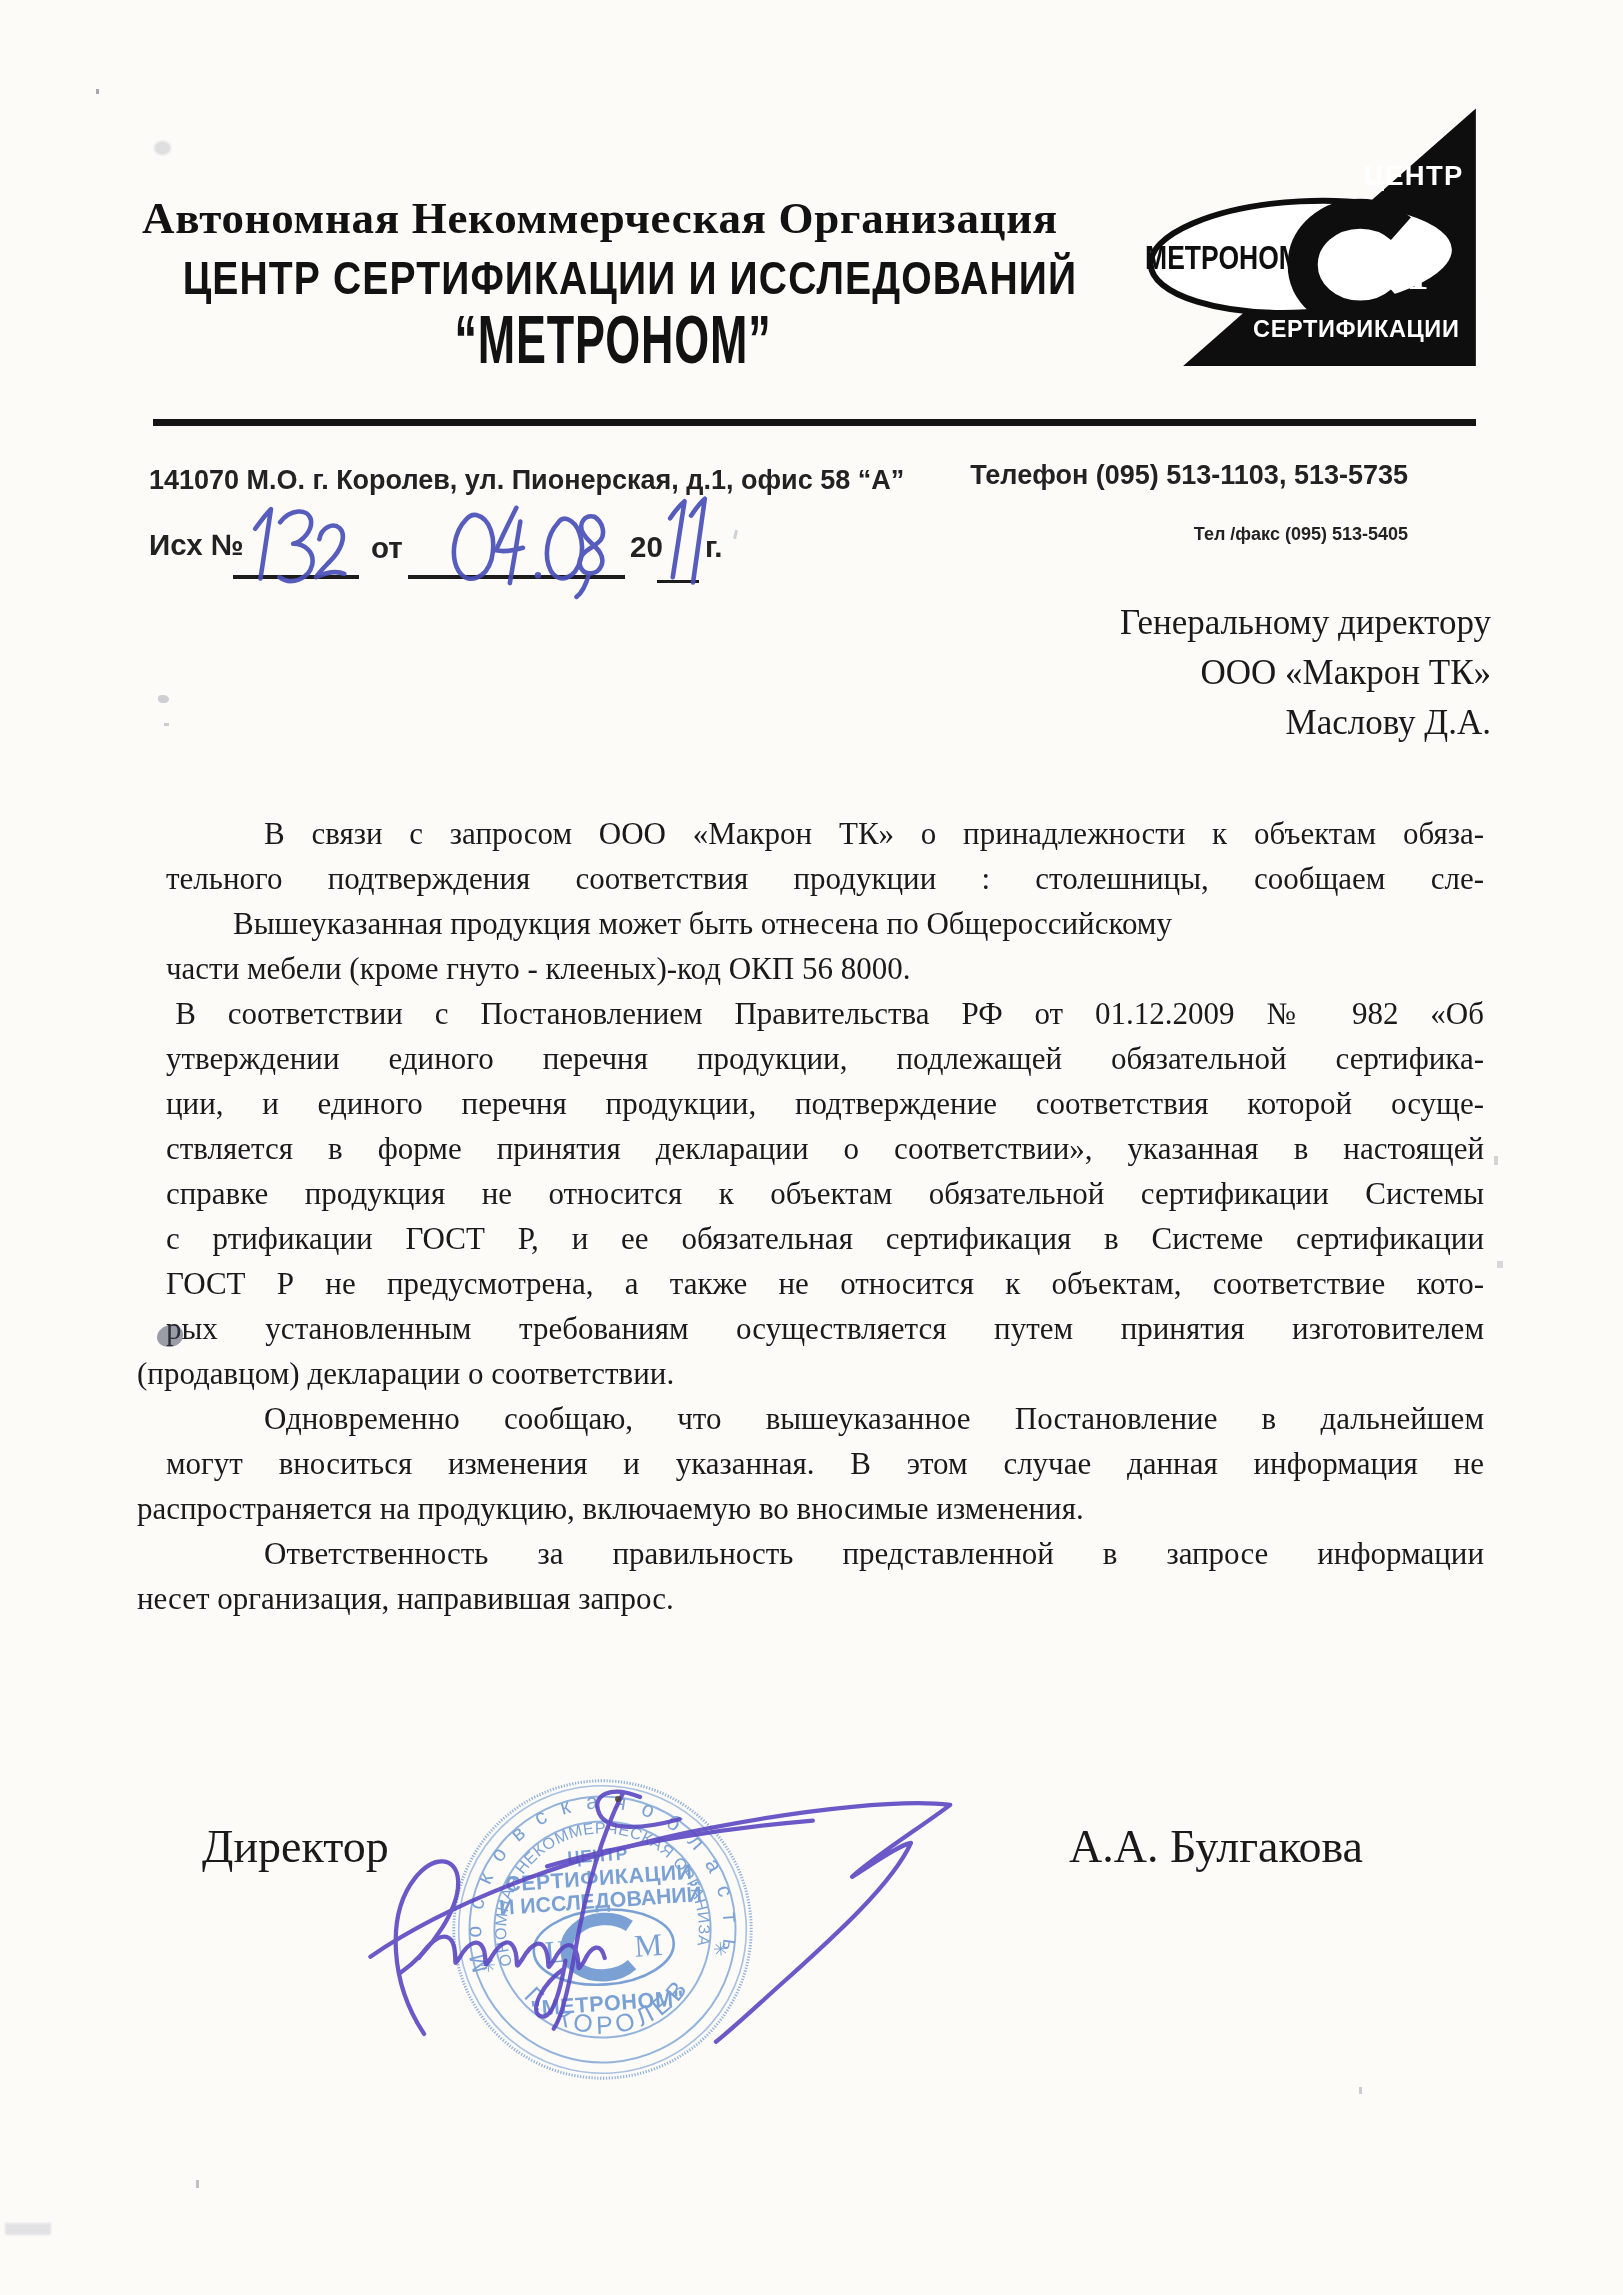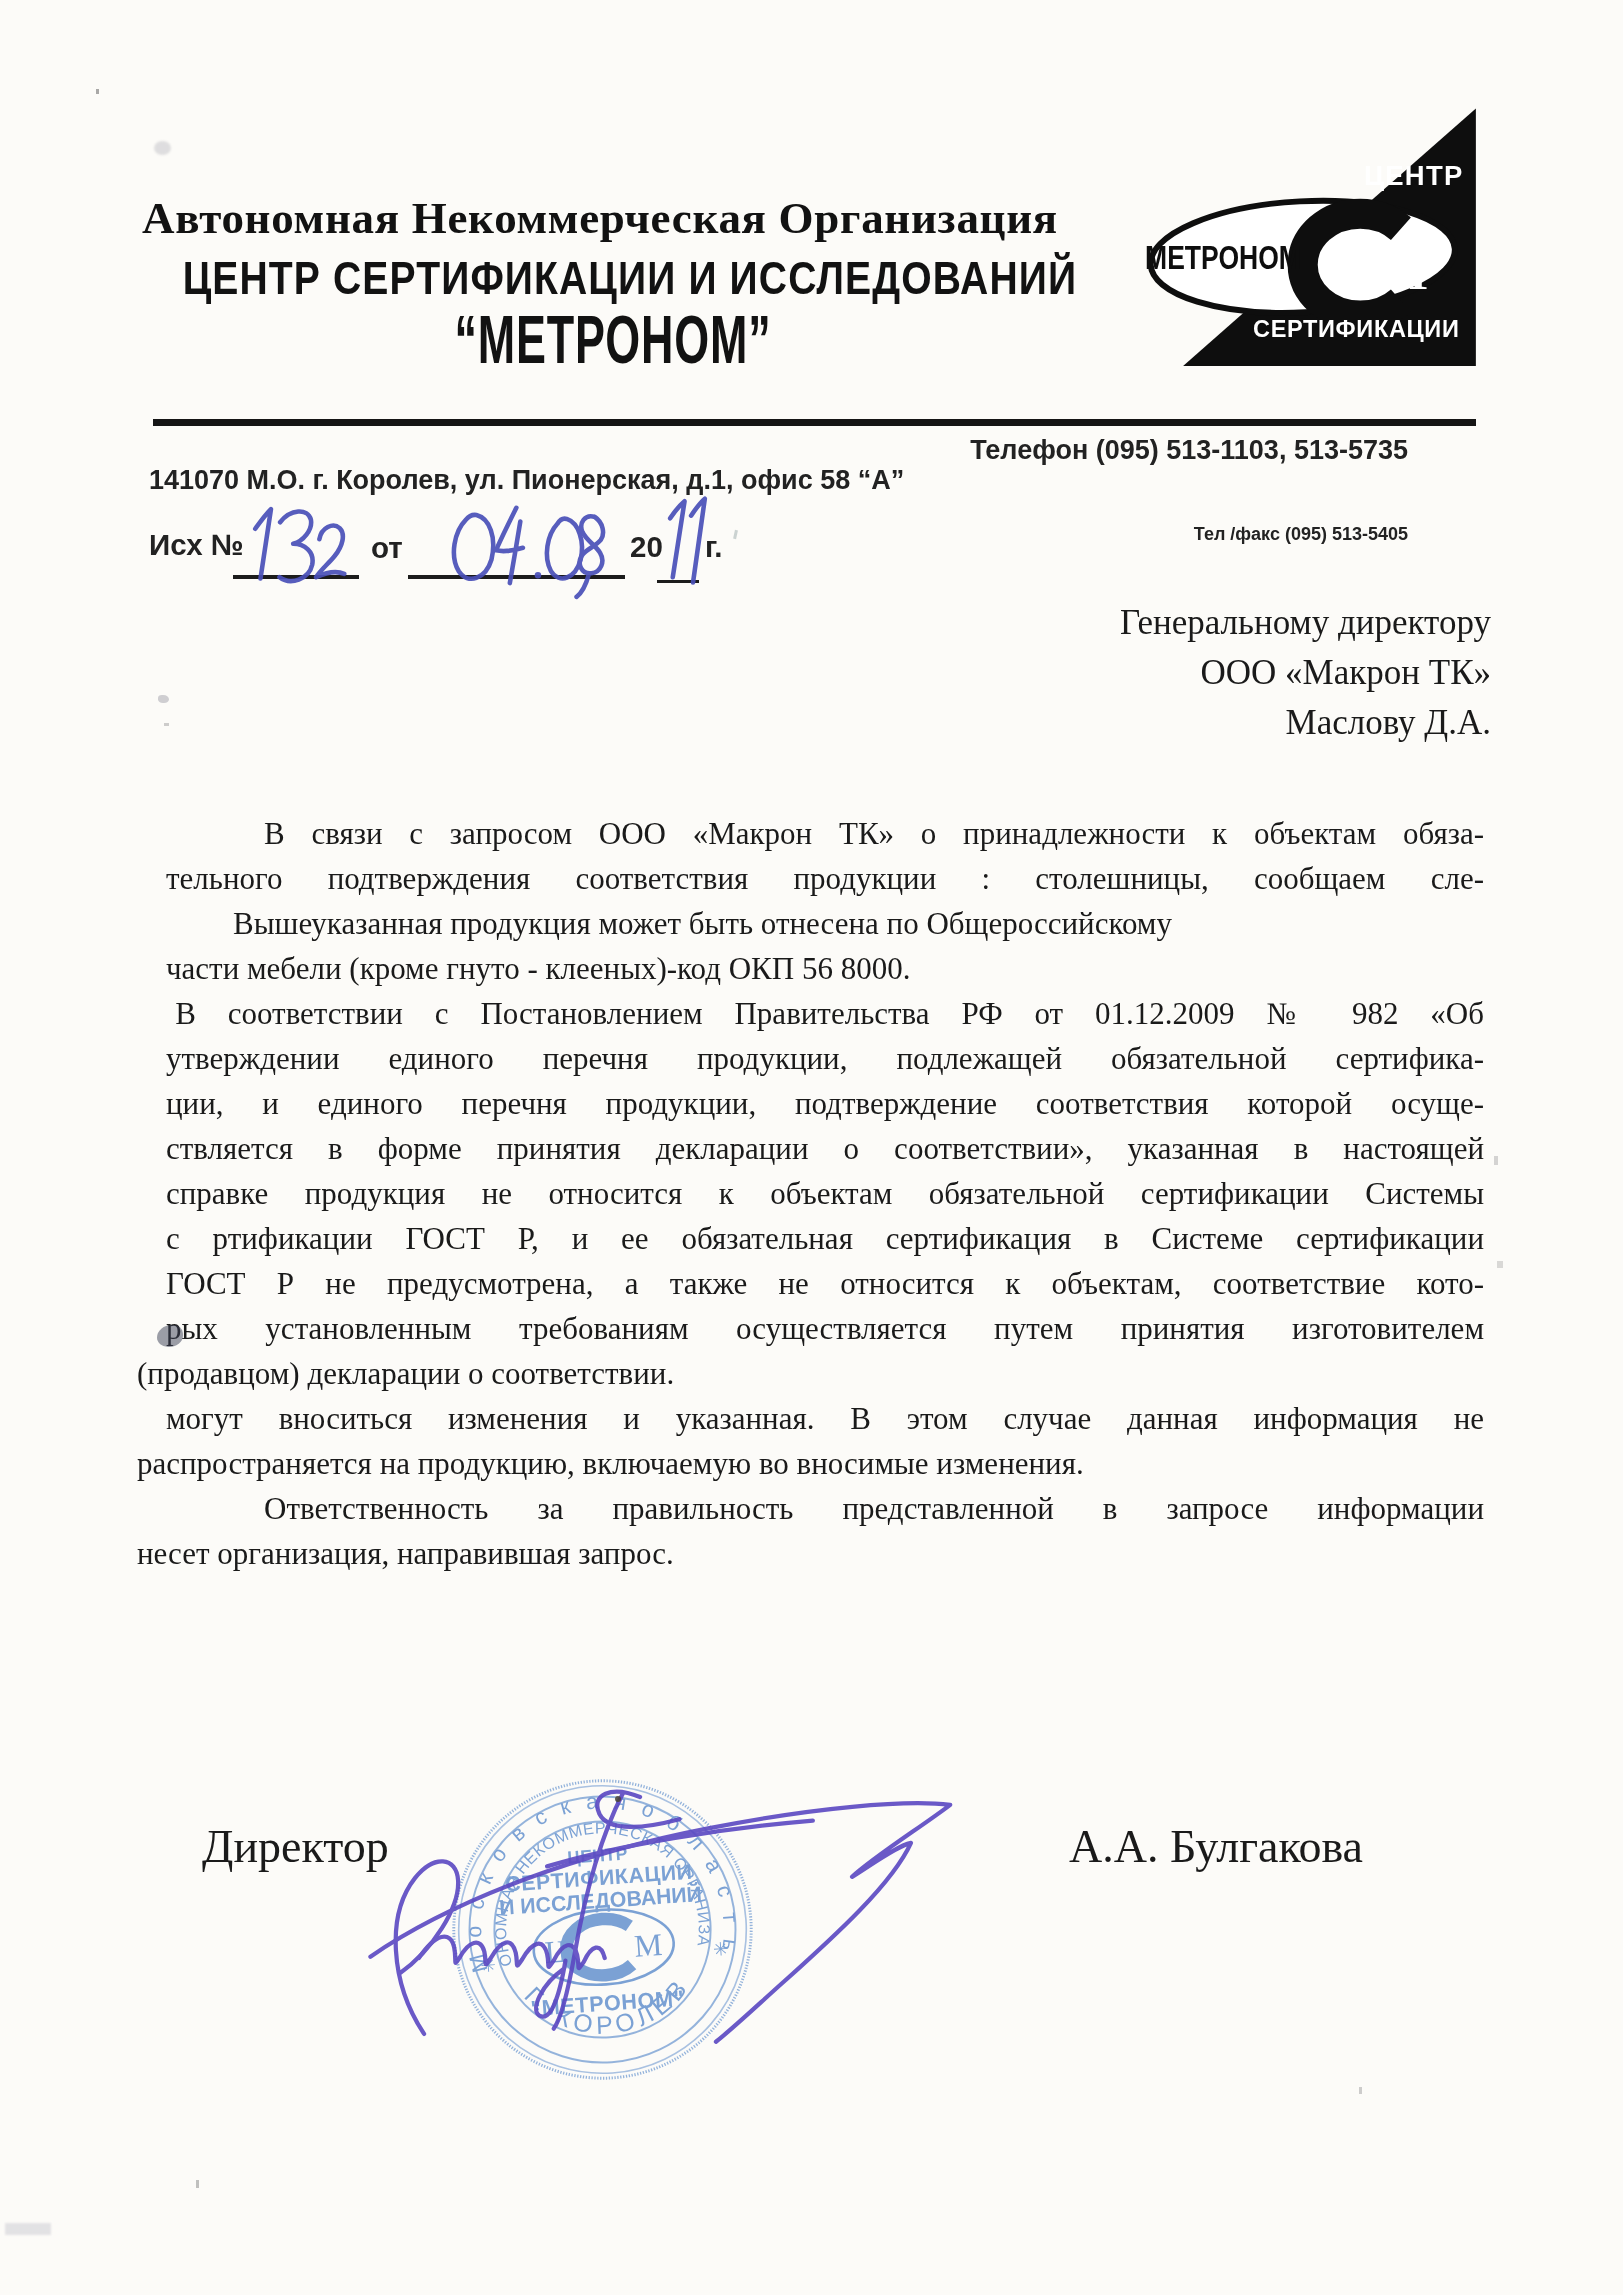--- a/index.html
+++ b/index.html
@@ -11,21 +11,21 @@
         font-weight:bold;font-size:45px;letter-spacing:0.7px;color:#121212;white-space:nowrap;}
   .org2{left:109px;top:251px;width:982px;text-align:center;font-family:"Liberation Sans",sans-serif;
         font-weight:bold;font-size:46px;letter-spacing:1.3px;color:#121212;white-space:nowrap;
         transform:scaleX(.85);transform-origin:50% 50%;}
   .org3{left:122px;top:300px;width:982px;text-align:center;font-family:"Liberation Sans",sans-serif;
         font-weight:bold;font-size:68px;letter-spacing:1.3px;color:#121212;white-space:nowrap;
         transform:scaleX(.66);transform-origin:50% 50%;}
   .rule{left:153px;top:419px;width:1323px;height:7.2px;background:#151515;}
   .addr{left:149px;top:465px;font-family:"Liberation Sans",sans-serif;font-weight:bold;
         font-size:27px;color:#222;white-space:nowrap;}
-  .phone{left:884px;top:435px;width:524px;text-align:right;font-family:"Liberation Sans",sans-serif;
+  .phone{left:884px;top:460px;width:524px;text-align:right;font-family:"Liberation Sans",sans-serif;
          font-weight:bold;font-size:27px;color:#222;white-space:nowrap;}
   .fax{left:884px;top:524px;width:524px;text-align:right;font-family:"Liberation Sans",sans-serif;
        font-weight:bold;font-size:18px;color:#222;white-space:nowrap;}
   .ishx{font-family:"Liberation Sans",sans-serif;font-weight:bold;font-size:29.5px;color:#222;white-space:nowrap;}
   .fline{background:#1c1c1c;}
   
   .rline{left:836px;width:655px;text-align:right;font-size:35px;white-space:nowrap;position:absolute;}
   
   .bodyblock{left:137px;top:811px;width:1347px;font-size:31px;}
   .bline{height:45px;line-height:45px;overflow:hidden;white-space:nowrap;}
@@ -81,20 +81,21 @@
       <div class="bline" style="padding-left: 29px;">части мебели (кроме гнуто - клееных)-код ОКП 56 8000.</div>
       <div class="bline j" style="padding-left: 9.2px;">В соответствии с Постановлением Правительства РФ от 01.12.2009 № 982 «Об</div>
       <div class="bline j">утверждении единого перечня продукции, подлежащей обязательной сертифика-</div>
       <div class="bline j">ции, и единого перечня продукции, подтверждение соответствия которой осуще-</div>
       <div class="bline j">ствляется в форме принятия декларации о соответствии», указанная в настоящей</div>
       <div class="bline j">справке продукция не относится к объектам обязательной сертификации Системы</div>
       <div class="bline j">с ртификации ГОСТ Р, и ее обязательная сертификация в Системе сертификации</div>
       <div class="bline j">ГОСТ Р не предусмотрена, а также не относится к объектам, соответствие кото-</div>
       <div class="bline j">рых установленным требованиям осуществляется путем принятия изготовителем</div>
       <div class="bline">(продавцом) декларации о соответствии.</div>
+      <div class="bline j" style="padding-left: 98px;">Одновременно сообщаю, что вышеуказанное Постановление  в дальнейшем</div>
       <div class="bline j">могут вноситься изменения и указанная. В этом случае данная информация  не</div>
       <div class="bline">распространяется на продукцию, включаемую во вносимые изменения.</div>
       <div class="bline j" style="padding-left: 98px;">Ответственность за правильность представленной в запросе информации</div>
       <div class="bline">несет организация, направившая запрос.</div>
     </div>
 
   <div class="abs sign" style="left:202px;top:1820px">Директор</div>
   <div class="abs sign" style="left:1069px;top:1820px">А.А. Булгакова</div>
 
   <svg class="abs" style="left:442px;top:1769px;opacity:.82" width="321" height="321" viewBox="-245 -245 490 490">

